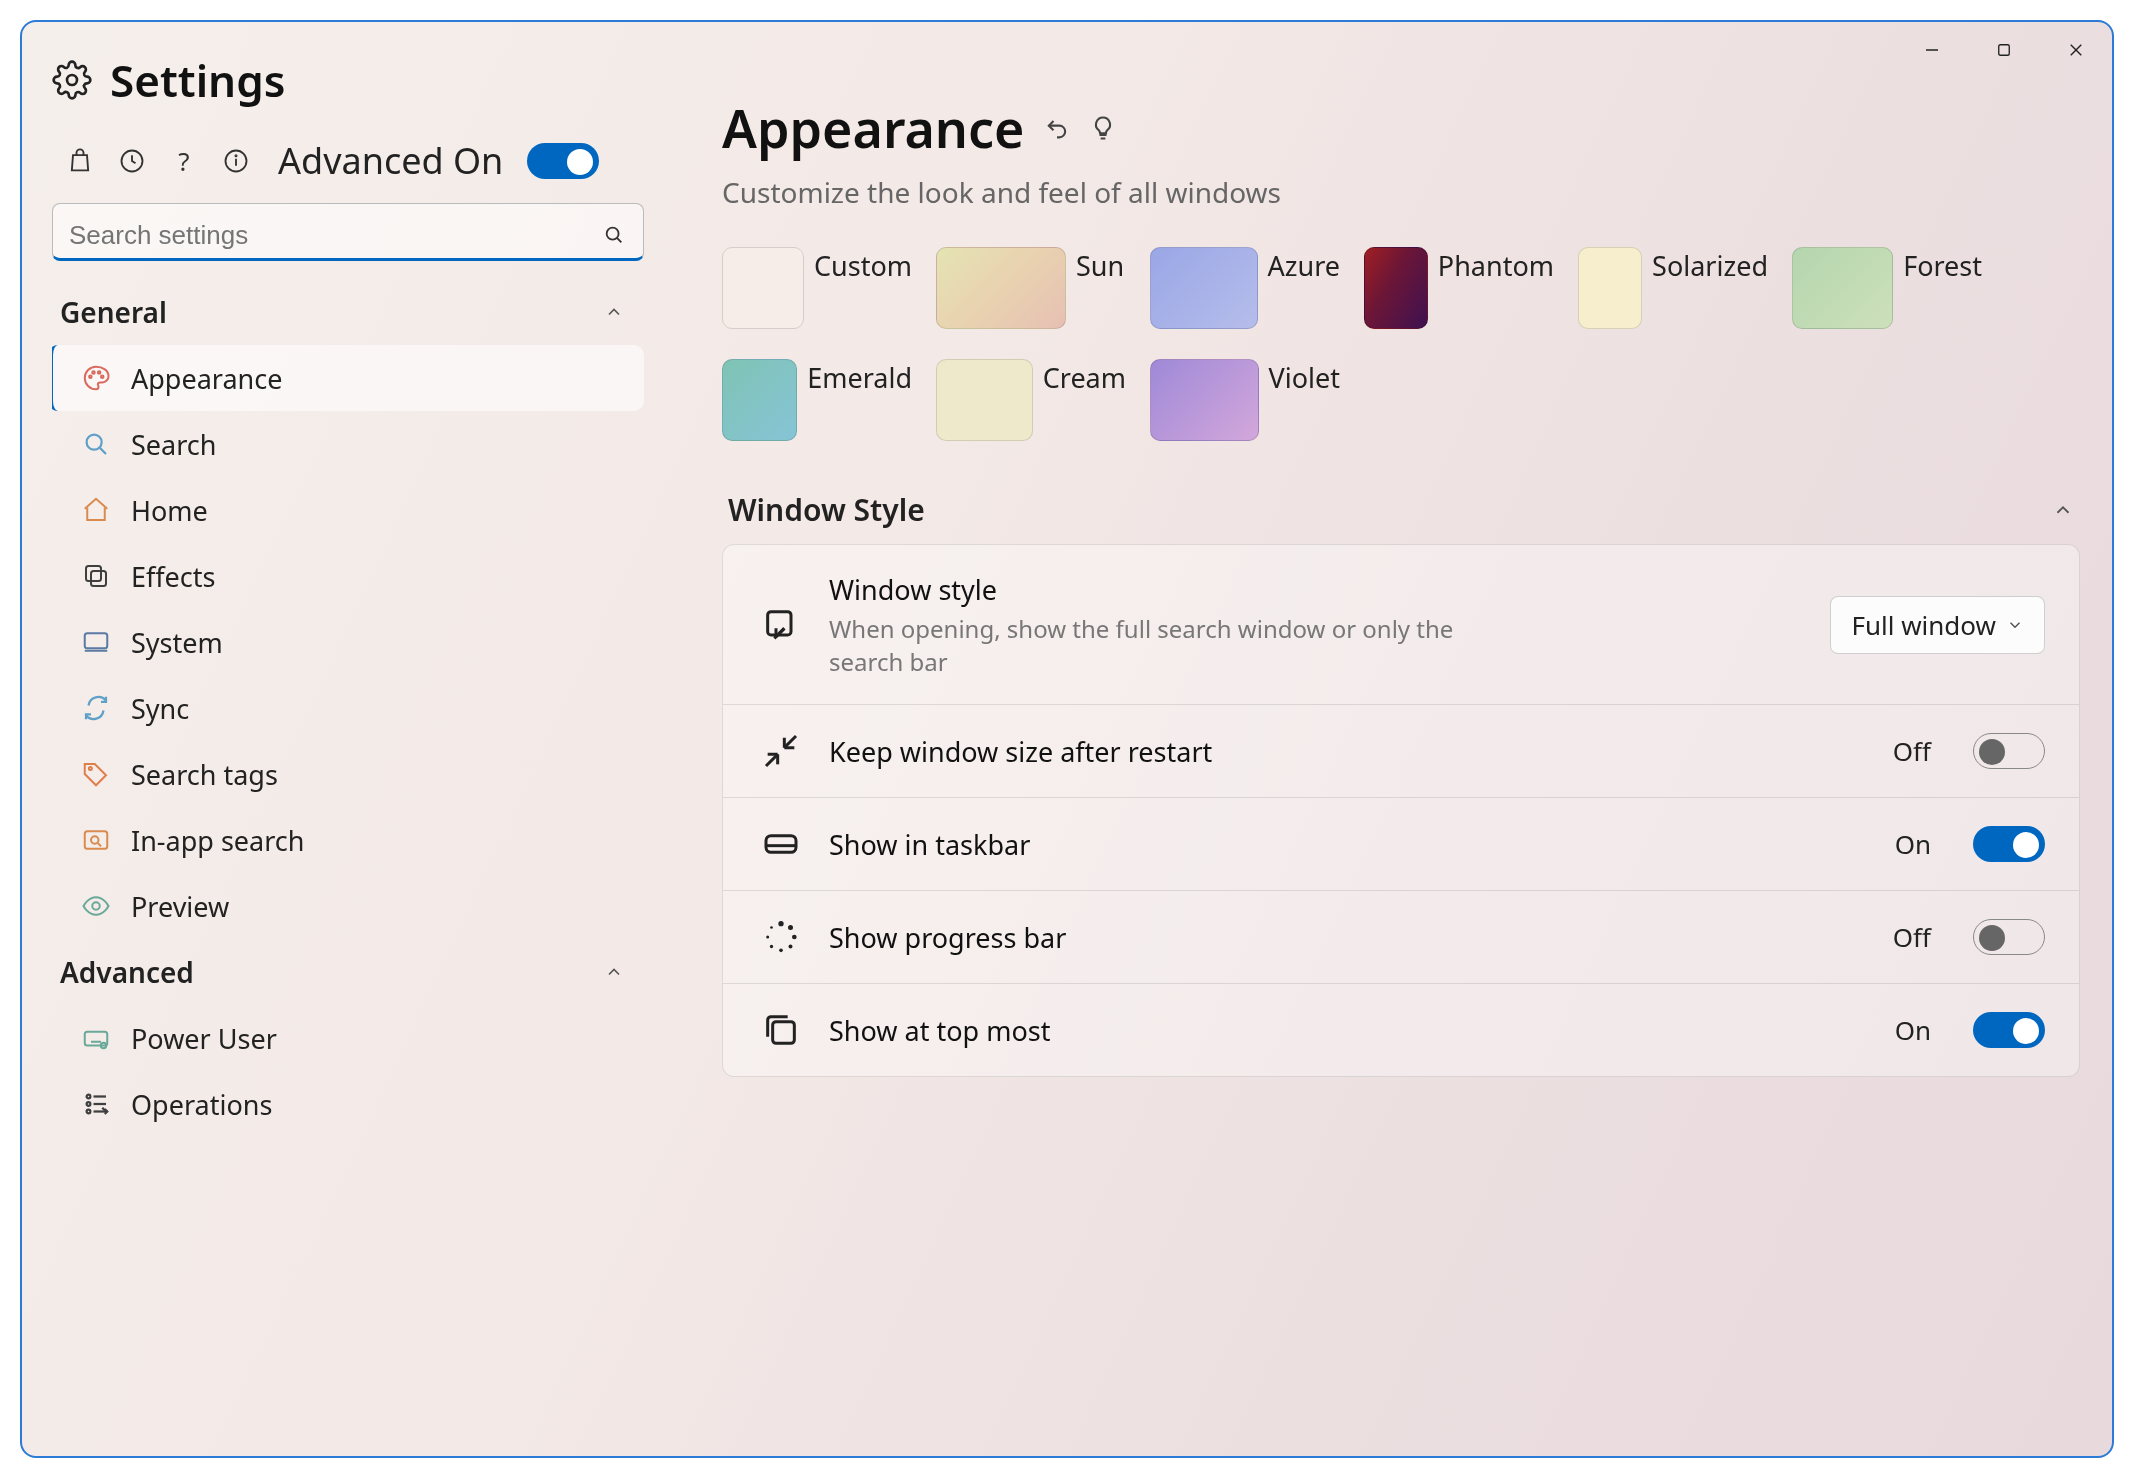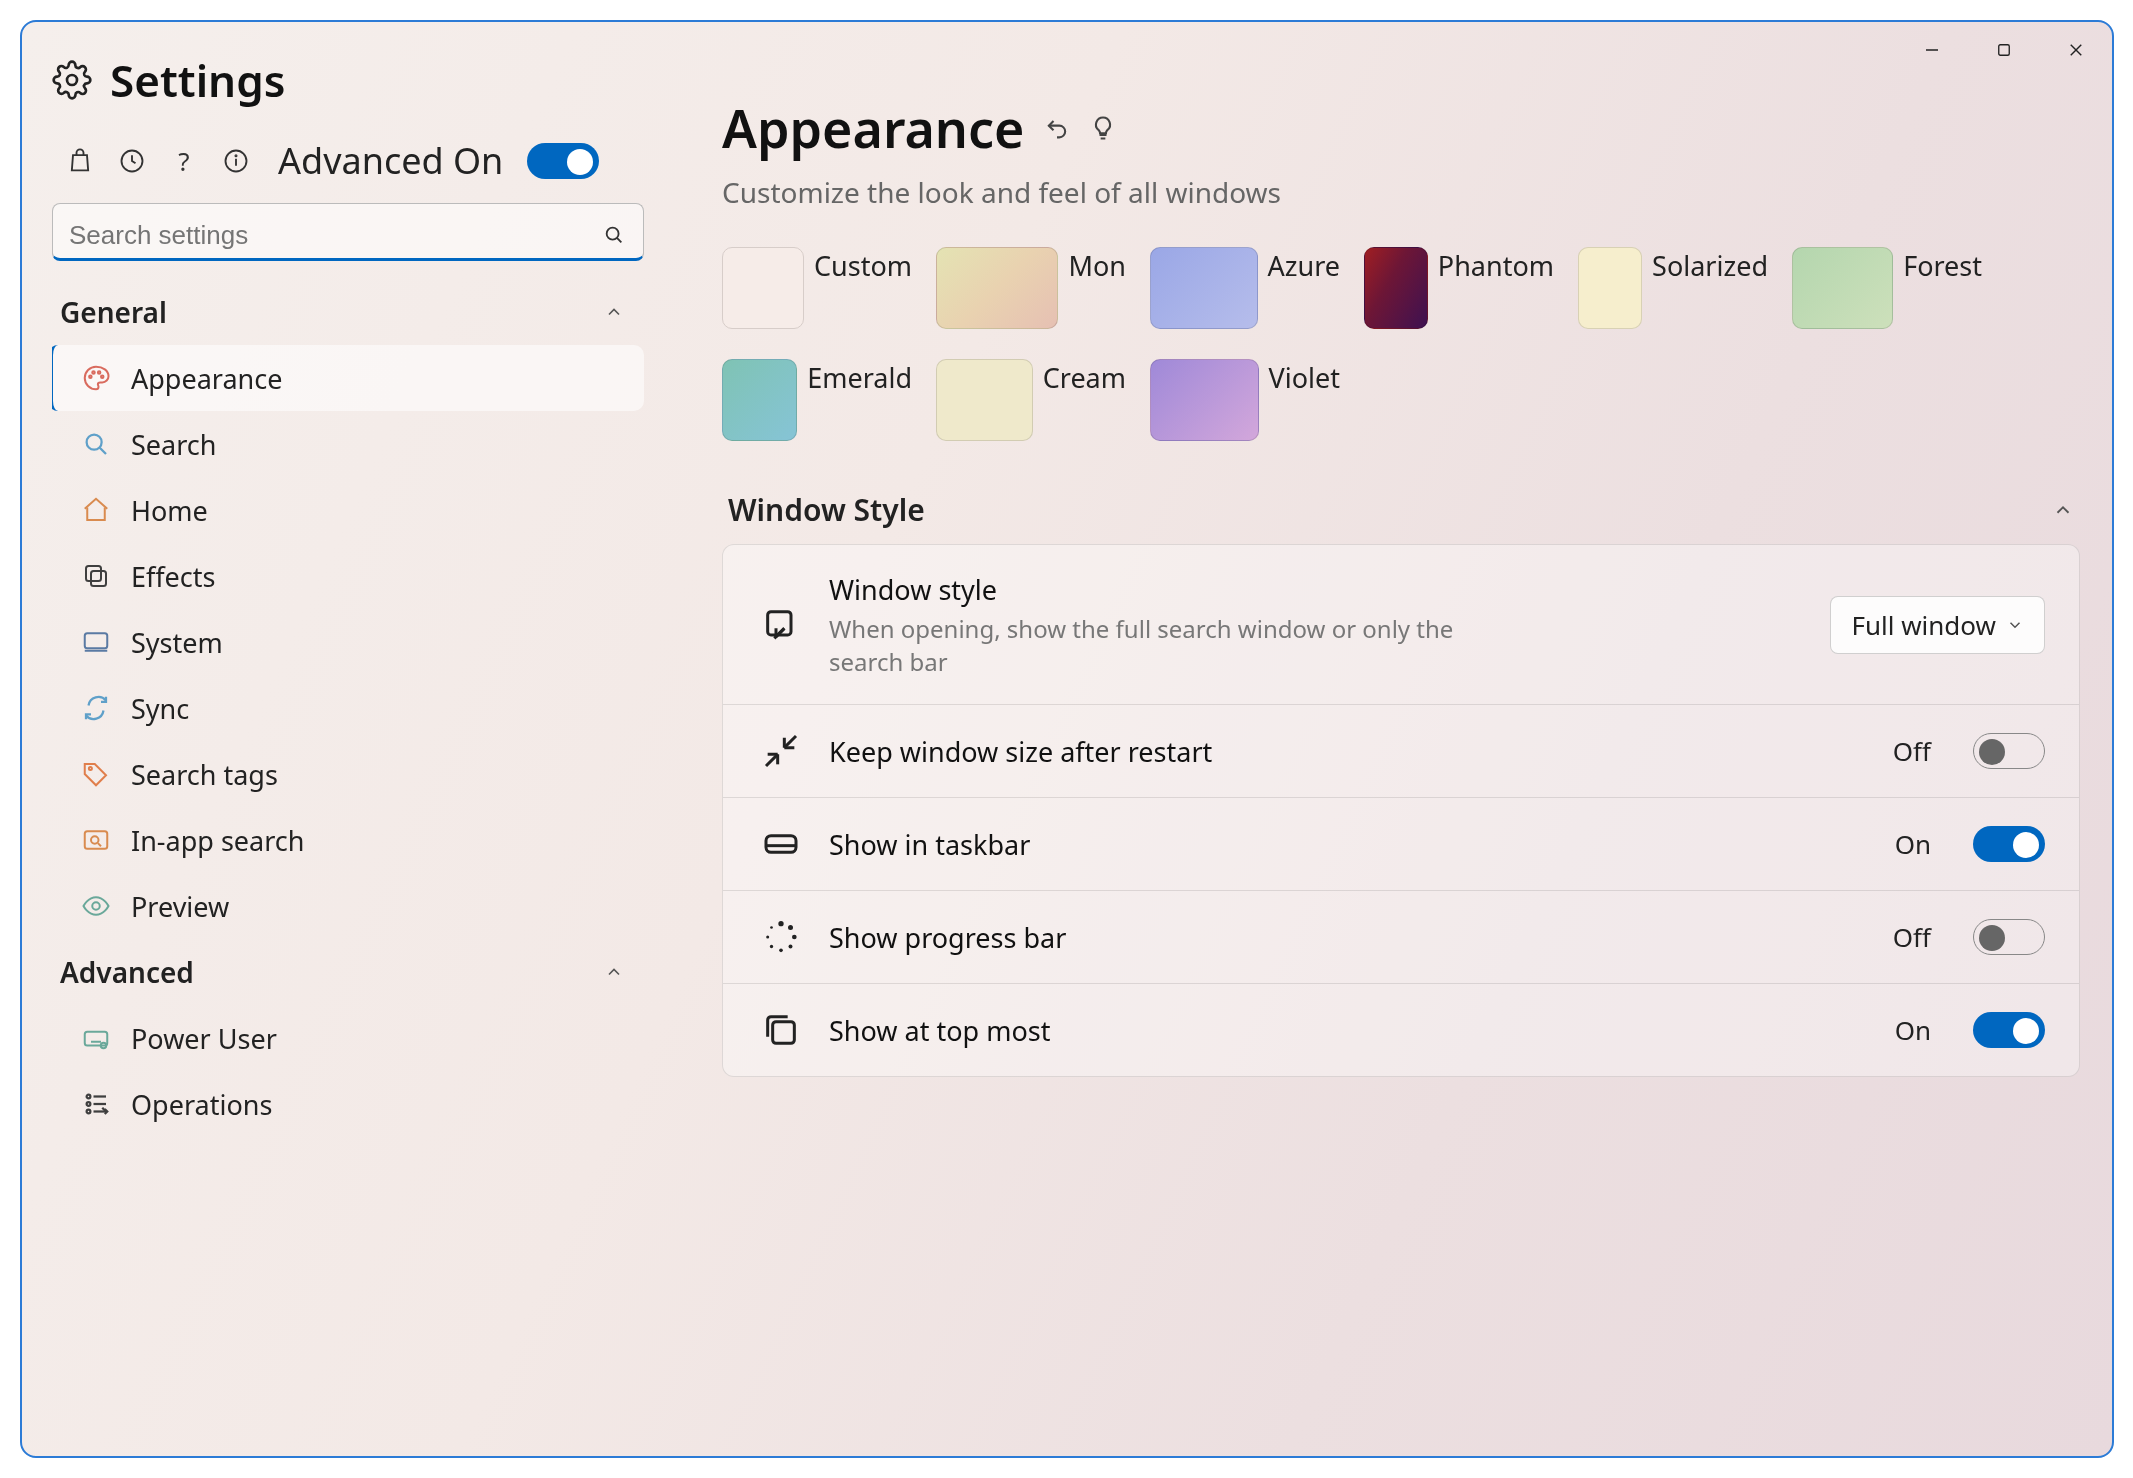--- a/index.html
+++ b/index.html
@@ -303,21 +303,21 @@
     </div>
     <div class="page-subtitle">Customize the look and feel of all windows</div>
 
     <div class="theme-grid" id="theme-grid">
           <div class="theme-cell">
             <div class="theme-swatch sw-custom"></div>
             <div class="theme-label">Custom</div>
           </div>
           <div class="theme-cell">
             <div class="theme-swatch sw-sun"></div>
-            <div class="theme-label">Mon</div>
+            <div class="theme-label">Sun</div>
           </div>
           <div class="theme-cell">
             <div class="theme-swatch sw-azure"></div>
             <div class="theme-label">Azure</div>
           </div>
           <div class="theme-cell">
             <div class="theme-swatch sw-phantom"></div>
             <div class="theme-label">Phantom</div>
           </div>
           <div class="theme-cell">

